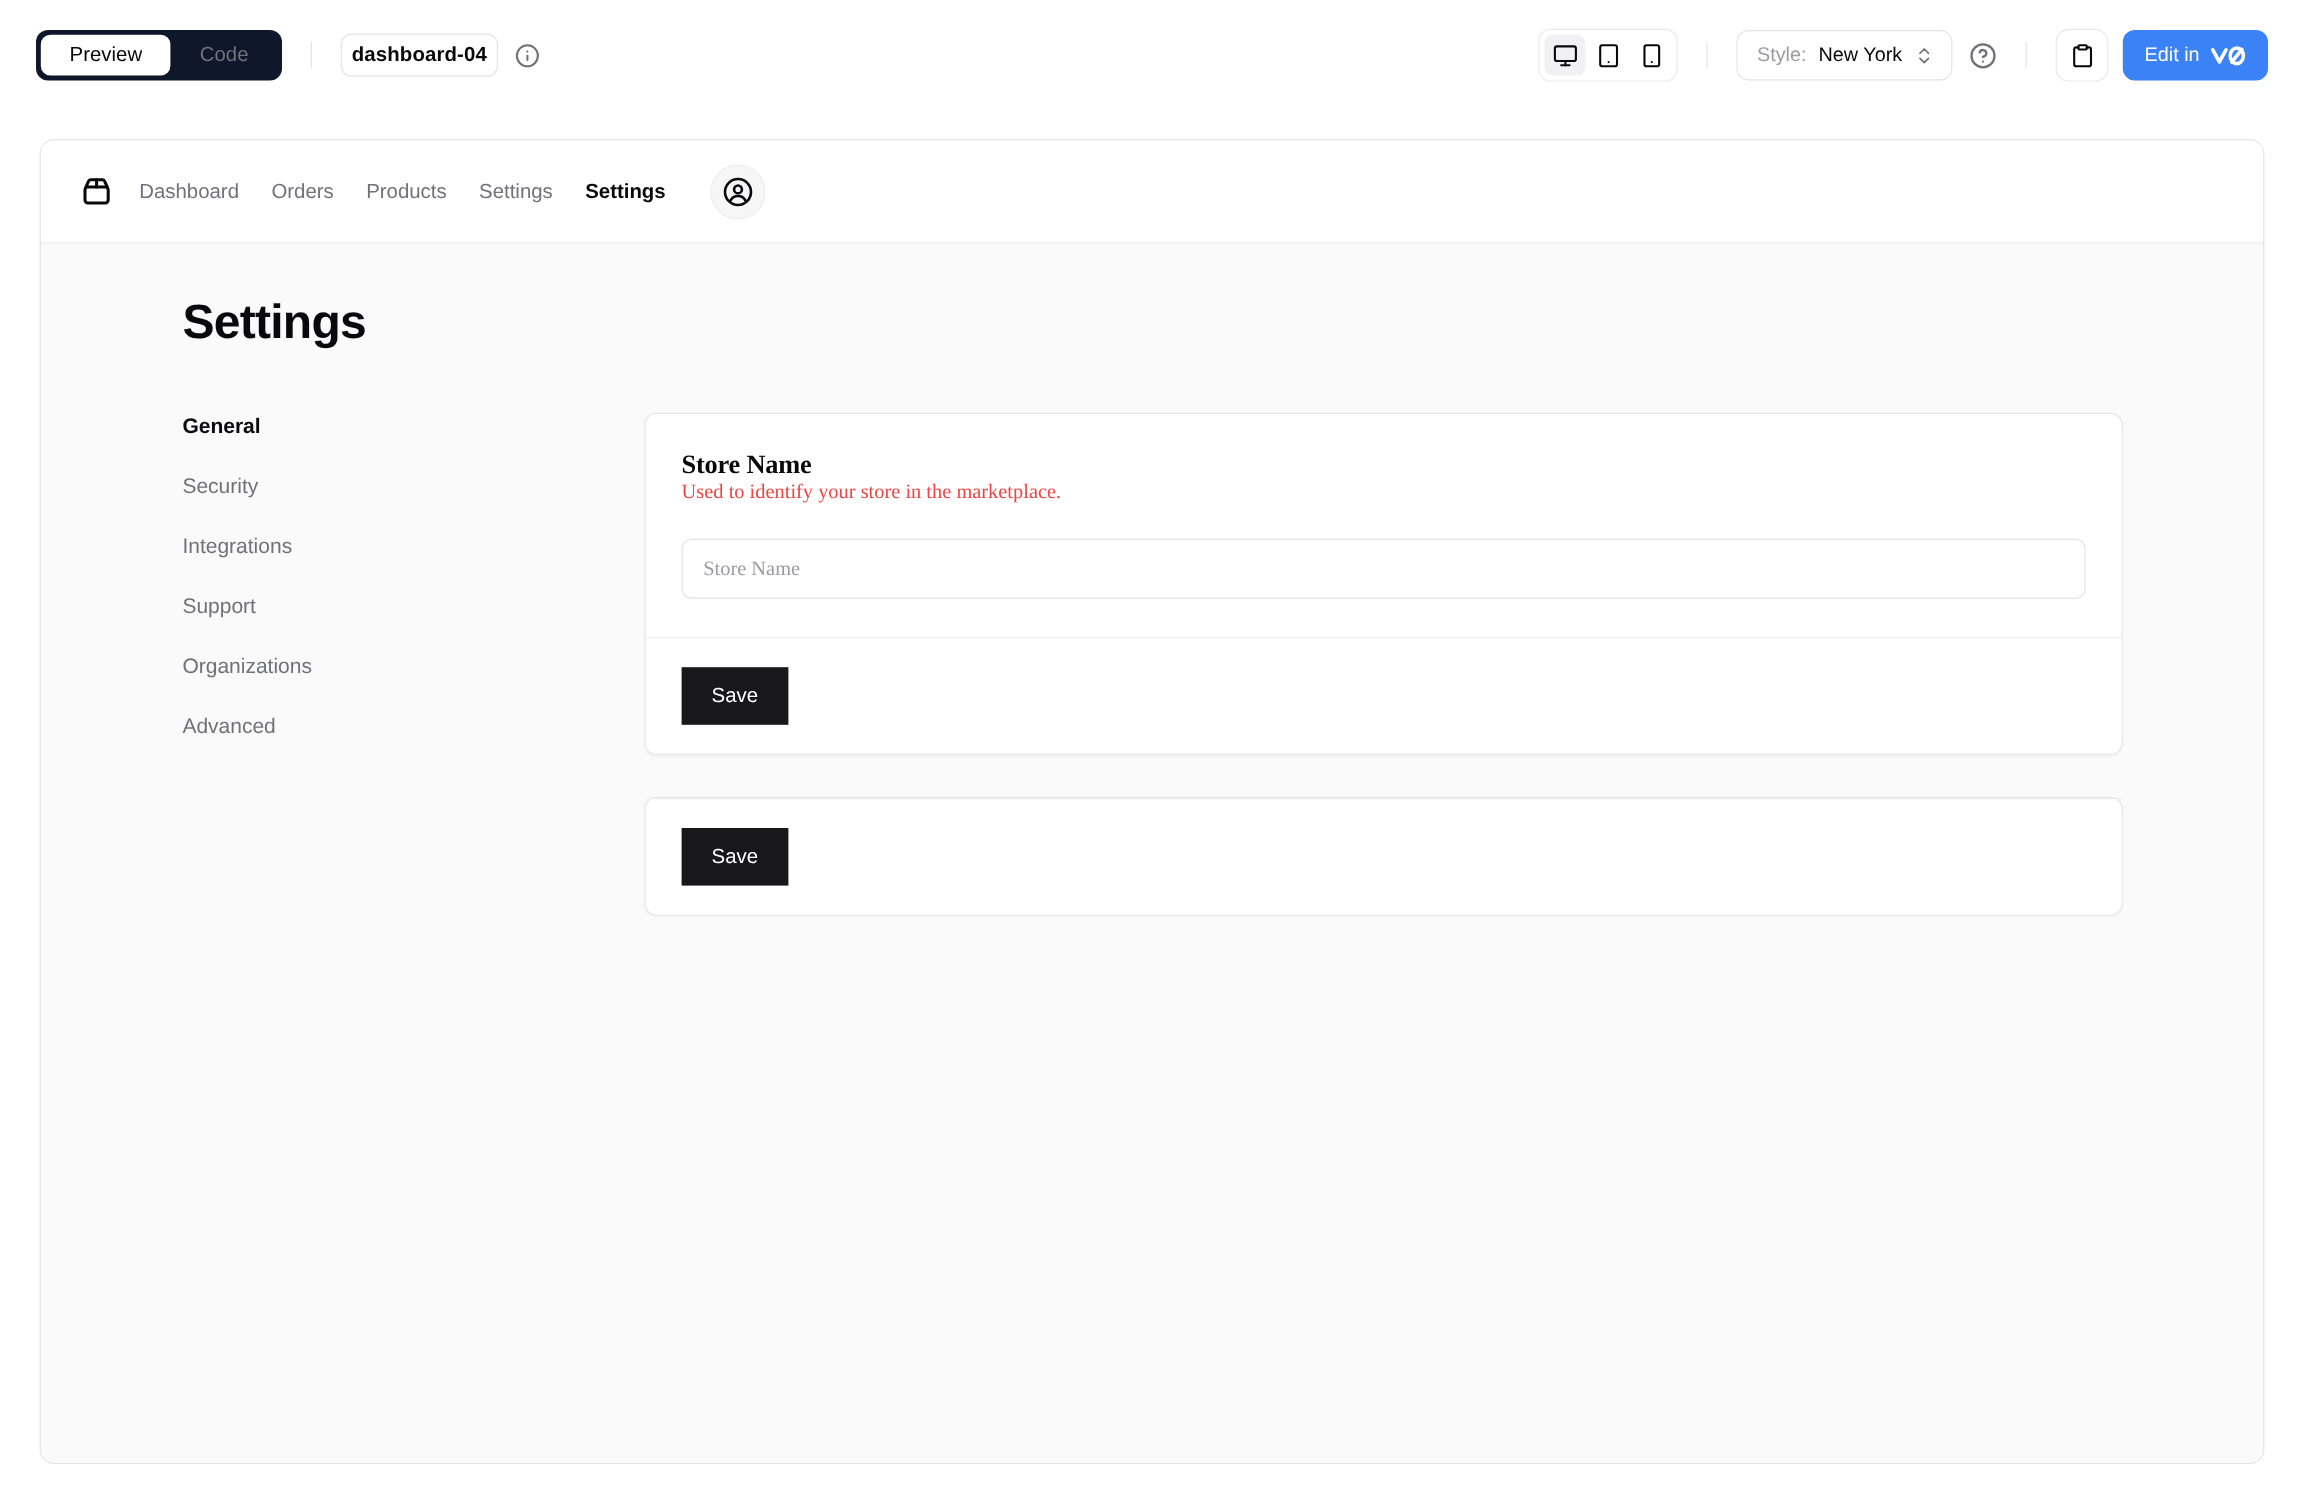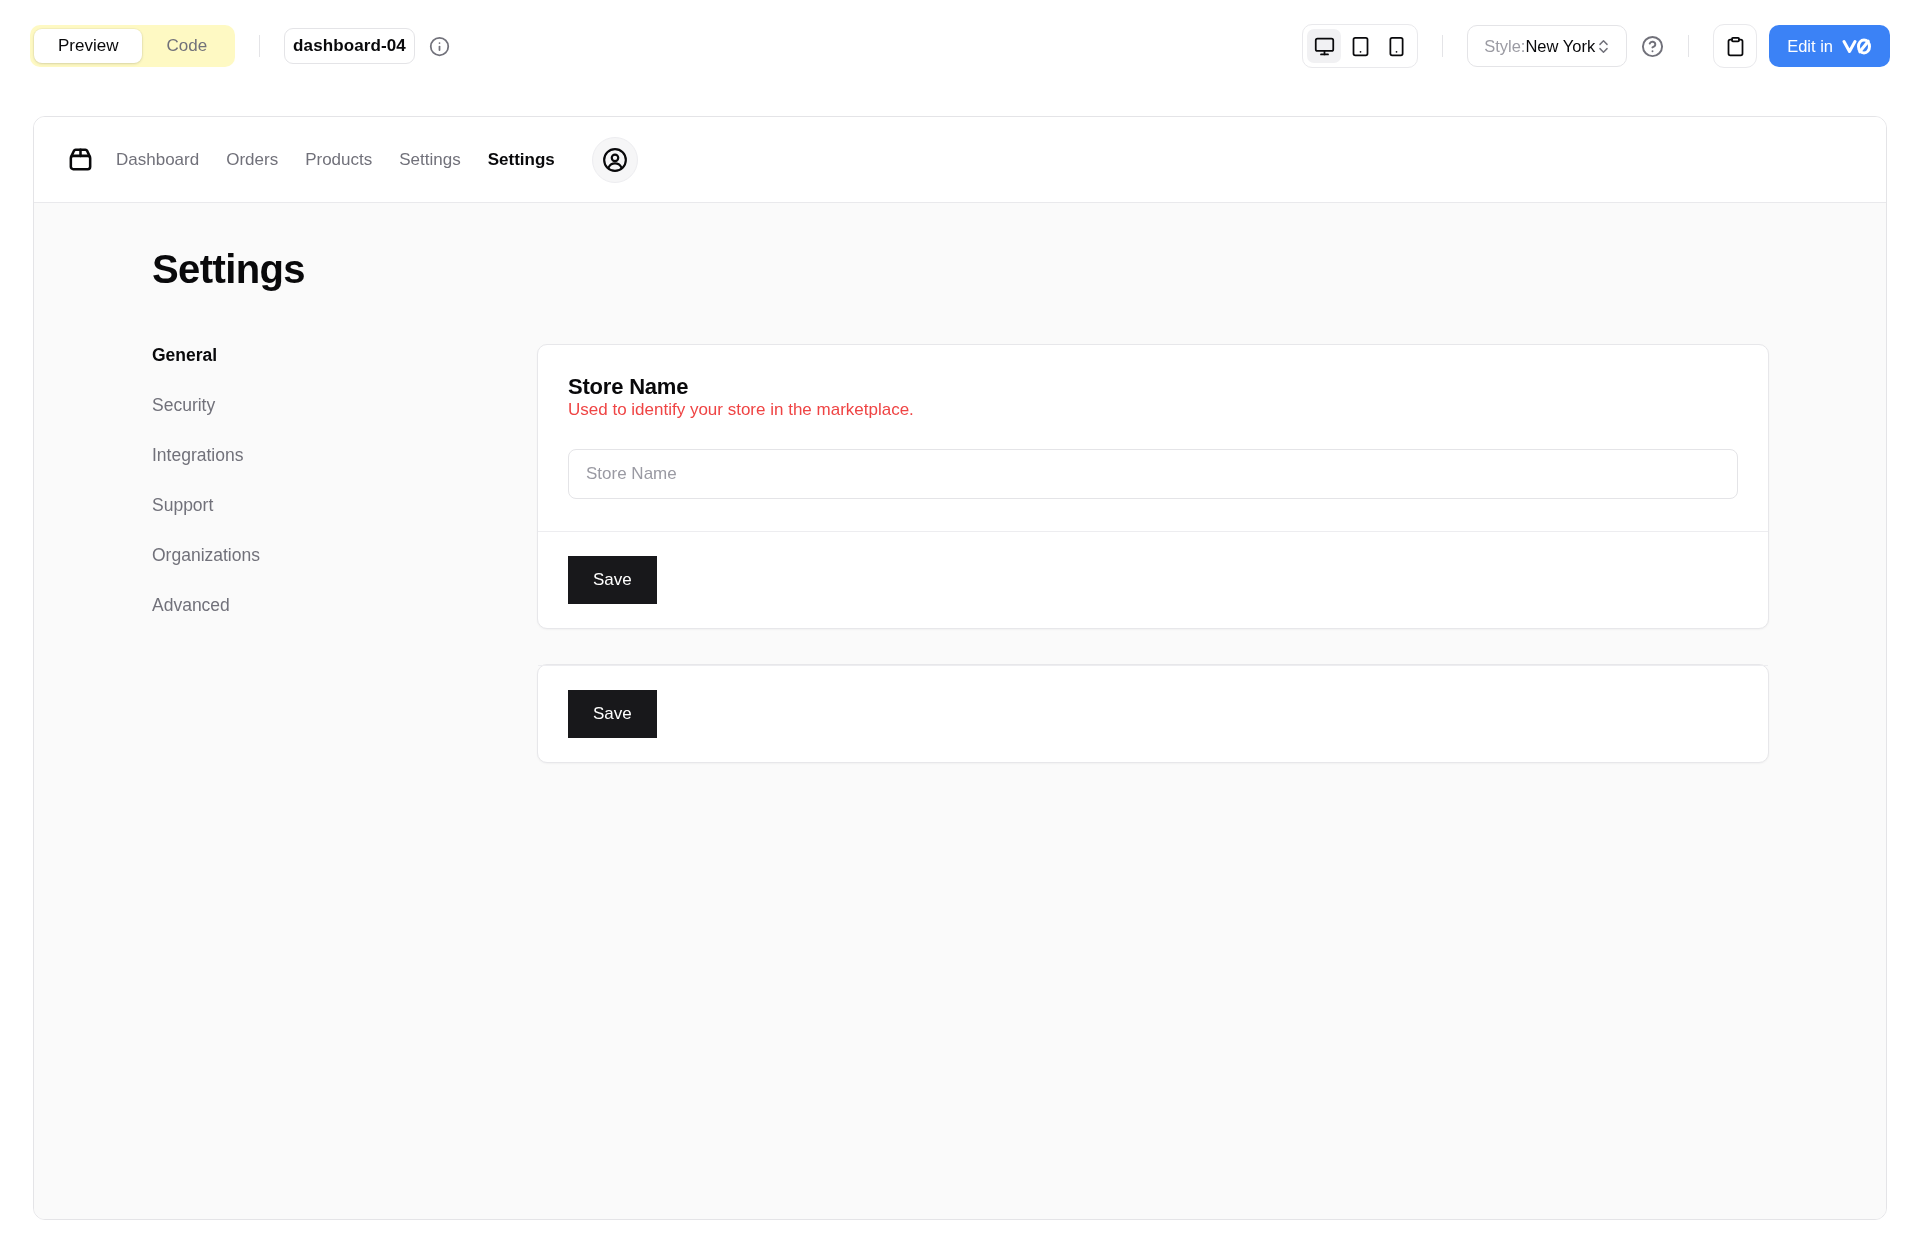--- a/index.html
+++ b/index.html
@@ -11,21 +11,21 @@
     -webkit-font-smoothing:antialiased;
   }
   svg { display:block; }
   .icon { stroke:#09090b; fill:none; stroke-width:2; stroke-linecap:round; stroke-linejoin:round; }
   .icon.gray { stroke:#71717a; }
   .icon.white { stroke:#fff; }
 
   
   .toolbar { display:flex; align-items:center; height:44px; margin:24px 30px 0 30px; }
   .seg {
-    display:flex; align-items:center; background:#fef9c3; border-radius:10px; padding:4px; height:42px;
+    display:flex; align-items:center; background:#0f172a; border-radius:10px; padding:4px; height:42px;
   }
   .seg-btn {
     border:none; background:transparent; font-family:inherit; font-size:17px; font-weight:500;
     color:#71717a; padding:0 24px; height:34px; border-radius:8px; cursor:pointer;
   }
   .seg-btn.active {
     background:#ffffff; color:#09090b; box-shadow:0 1px 3px rgba(0,0,0,.12), 0 0 0 1px rgba(0,0,0,.03);
   }
   .vsep { width:1px; height:22px; background:#e4e4e7; margin:0 24px; flex:0 0 auto; }
   .block-badge {
@@ -37,21 +37,21 @@
   .device-group {
     display:flex; align-items:center; gap:2px; border:1px solid #e9e9ec; border-radius:10px;
     padding:4px; background:#fff; height:44px;
   }
   .device-btn {
     width:34px; height:34px; border:none; background:transparent; border-radius:7px;
     display:flex; align-items:center; justify-content:center; cursor:pointer;
   }
   .device-btn.active { background:#f1f1f3; }
   .style-select {
-    display:flex; align-items:center; gap:0; border:1px solid #e4e4e7; border-radius:10px;
+    display:flex; align-items:center; gap:10px; border:1px solid #e4e4e7; border-radius:10px;
     background:#fff; height:42px; padding:0 14px 0 16px; cursor:pointer;
   }
   .style-select .lbl { color:#9b9ba3; font-size:16.5px; }
   .style-select .val { font-size:16.5px; font-weight:500; color:#09090b; }
   .ghost-square {
     width:44px; height:44px; border:1px solid #e9e9ec; border-radius:11px; background:#fff;
     display:flex; align-items:center; justify-content:center; cursor:pointer;
   }
   .edit-btn {
     display:flex; align-items:center; gap:9px; background:#3b82f6; color:#fff; border:none;
@@ -90,21 +90,21 @@
   .settings-grid { display:grid; grid-template-columns:385px 1fr; margin-top:52px; align-items:start; }
   .side-nav { display:flex; flex-direction:column; gap:27px; font-size:17.5px; }
   .side-nav a { text-decoration:none; color:#71717a; cursor:pointer; line-height:23px; }
   .side-nav a.active { color:#09090b; font-weight:600; }
 
   .card {
     background:#fff; border:1px solid #e7e7ea; border-radius:10px;
     box-shadow:0 1px 2px rgba(0,0,0,.04);
   }
   .card + .card { margin-top:35px; }
-  .card-body { padding:29px 30px 32px 30px; }
+  .card-body { padding:29px 30px 32px 30px;font-family:Liberation Serif, serif; }
   .card-title { font-size:22px; font-weight:700; letter-spacing:-.2px; }
   .card-desc { margin-top:0; font-size:17px; color:#ef4444; }
   .text-input {
     margin-top:29px; width:100%; height:50px; border:1px solid #e4e4e7; border-radius:8px;
     background:#fff; font-family:inherit; font-size:17px; color:#09090b; padding:0 17px; outline:none;
   }
   .text-input::placeholder { color:#9a9aa3; }
   .check-row { display:flex; align-items:center; margin-top:30px; }
   .checkbox {
     width:21px; height:21px; border-radius:5px; background:#18181b; border:1px solid #18181b;

